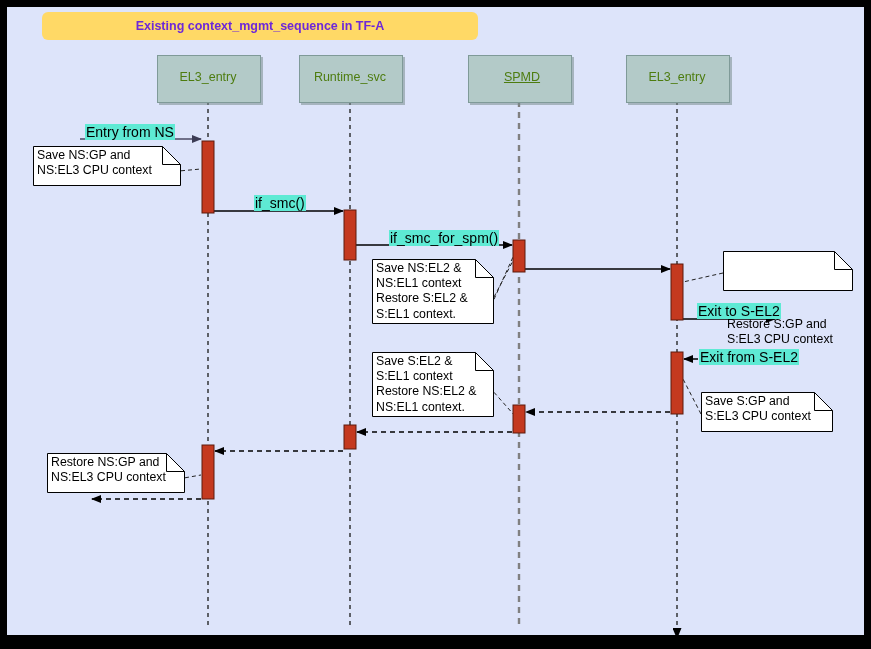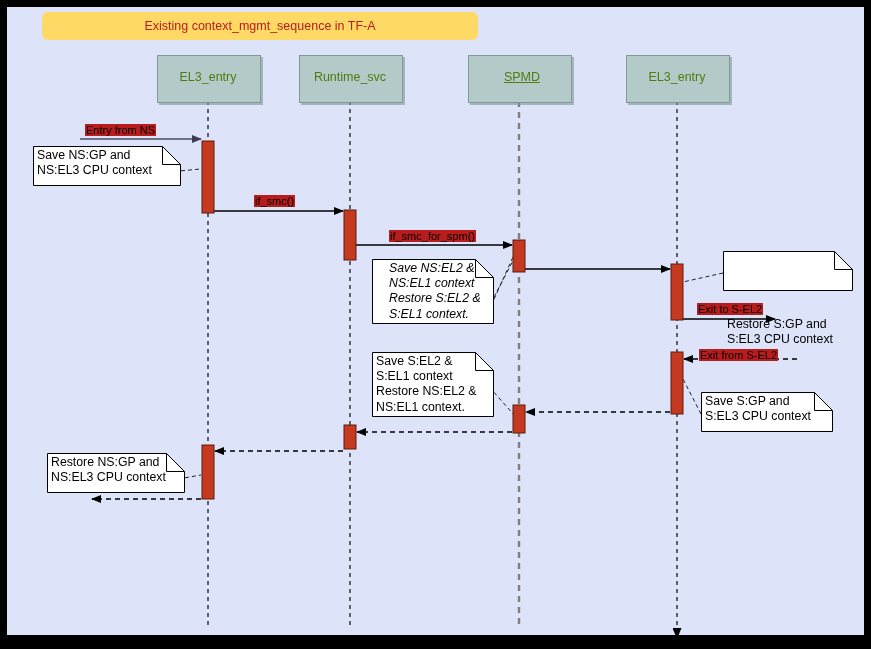--- a/index.html
+++ b/index.html
@@ -3,28 +3,28 @@
 <meta charset="utf-8">
 <title>Sequence Diagram</title>
 <style>
   html,body{margin:0;padding:0;background:#000;}
   body{width:871px;height:649px;overflow:hidden;font-family:"Liberation Sans",sans-serif;}
   #canvas{position:absolute;left:7px;top:7px;width:857px;height:628px;background:#dde4fa;overflow:hidden;}
   #svgroot{position:absolute;left:0;top:0;width:857px;height:628px;}
   
   #title-banner{position:absolute;left:35px;top:5px;width:436px;height:28px;background:#ffd966;border-radius:6px;}
   #title-text{position:absolute;left:35px;top:5px;width:436px;height:28px;line-height:28px;text-align:center;
-     font-size:12.5px;font-weight:normal;color:#b91c1c;}
+     font-size:12.5px;font-weight:bold;color:#6d28d9;}
   
   .ll-box{position:absolute;background:#b3cac8;border:1px solid #7f9a98;
      box-shadow:2px 2px 0 rgba(120,140,140,.55);}
   .ll-label{position:absolute;text-align:center;font-size:12.5px;color:#4d7c0f;}
   .note-txt{position:absolute;font-size:12.3px;color:#000;line-height:15.2px;white-space:pre;}
   
-  .msg-lbl{position:absolute;font-size:11px;color:#000;background:#b91c1c;padding:0 1px;white-space:nowrap;}
+  .msg-lbl{position:absolute;font-size:14px;color:#000;background:#5eead4;padding:0 1px;white-space:nowrap;}
 </style>
 </head>
 <body>
 
 <div id="canvas">
 
   <div id="title-banner"></div>
   <div id="title-text">Existing context_mgmt_sequence in TF-A</div>
 
   <svg id="svgroot" xmlns="http://www.w3.org/2000/svg">
@@ -95,21 +95,21 @@
           <path d="M129.5,0.5 L129.5,18.5 L147.5,18.5" fill="none" stroke="#000" stroke-width="1"></path>
         </svg>
         <div class="note-txt" style="left: 4px; top: 2px;">Save NS:GP and
 NS:EL3 CPU context</div>
       </div>
       <div style="position: absolute; left: 365px; top: 252px; width: 122px; height: 65px;">
         <svg width="122" height="65" style="position: absolute; left: 0px; top: 0px;">
           <path d="M0.5,0.5 L103.5,0.5 L121.5,18.5 L121.5,64.5 L0.5,64.5 Z" fill="#ffffff" stroke="#000" stroke-width="1"></path>
           <path d="M103.5,0.5 L103.5,18.5 L121.5,18.5" fill="none" stroke="#000" stroke-width="1"></path>
         </svg>
-        <div class="note-txt" style="left: 17px; top: 2px; font-style: italic;">Save NS:EL2 &amp;
+        <div class="note-txt" style="left: 4px; top: 2px;">Save NS:EL2 &amp;
 NS:EL1 context
 Restore S:EL2 &amp;
 S:EL1 context.</div>
       </div>
       <div style="position: absolute; left: 716px; top: 244px; width: 130px; height: 40px;">
         <svg width="130" height="40" style="position: absolute; left: 0px; top: 0px;">
           <path d="M0.5,0.5 L111.5,0.5 L129.5,18.5 L129.5,39.5 L0.5,39.5 Z" fill="#ffffff" stroke="#000" stroke-width="1"></path>
           <path d="M111.5,0.5 L111.5,18.5 L129.5,18.5" fill="none" stroke="#000" stroke-width="1"></path>
         </svg>
         <div class="note-txt" style="left: 4px; top: 18px; margin-top: 48px;">Restore S:GP and

